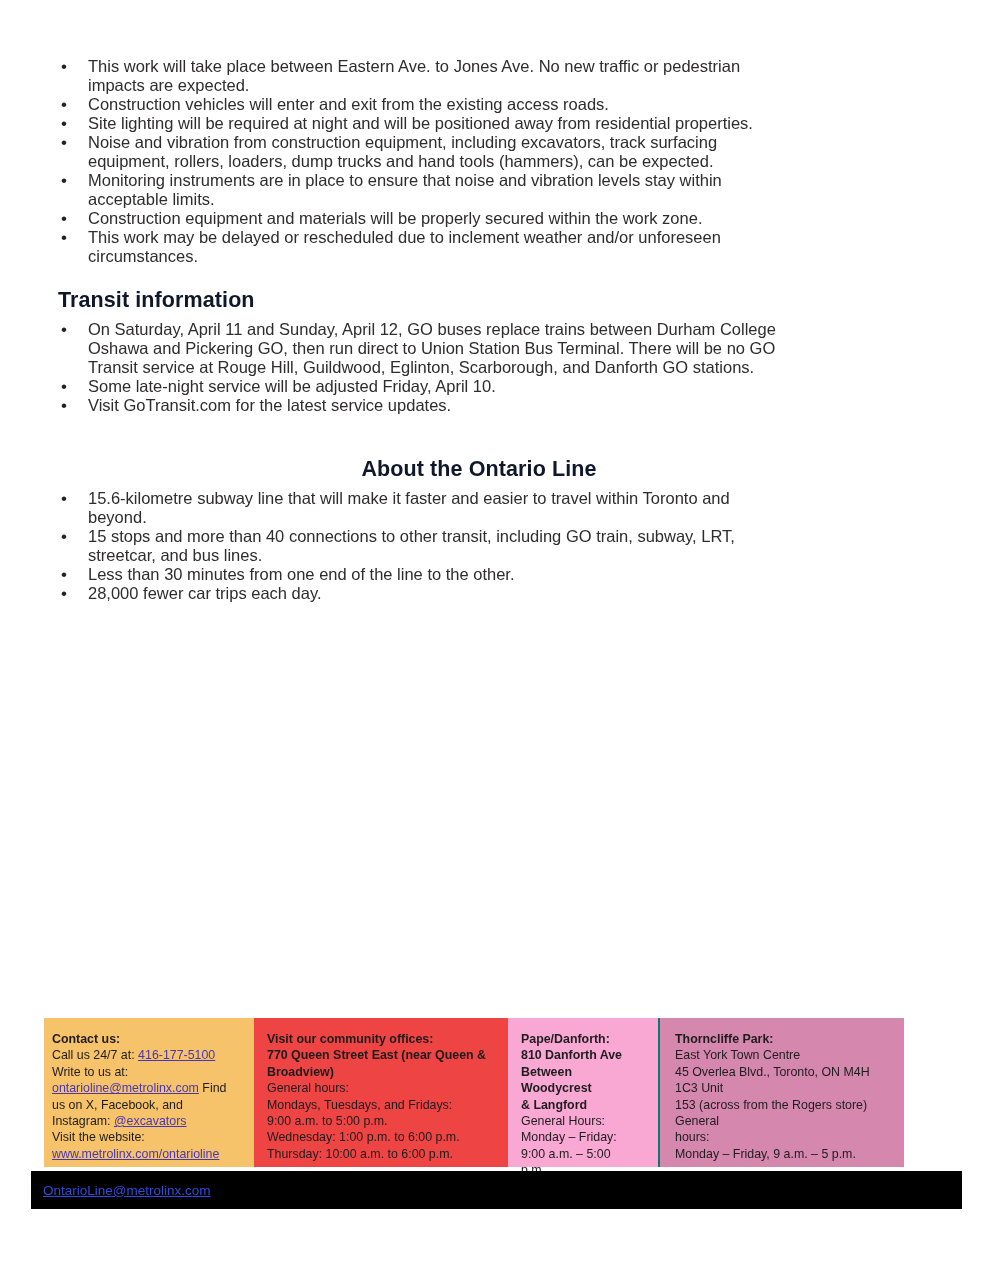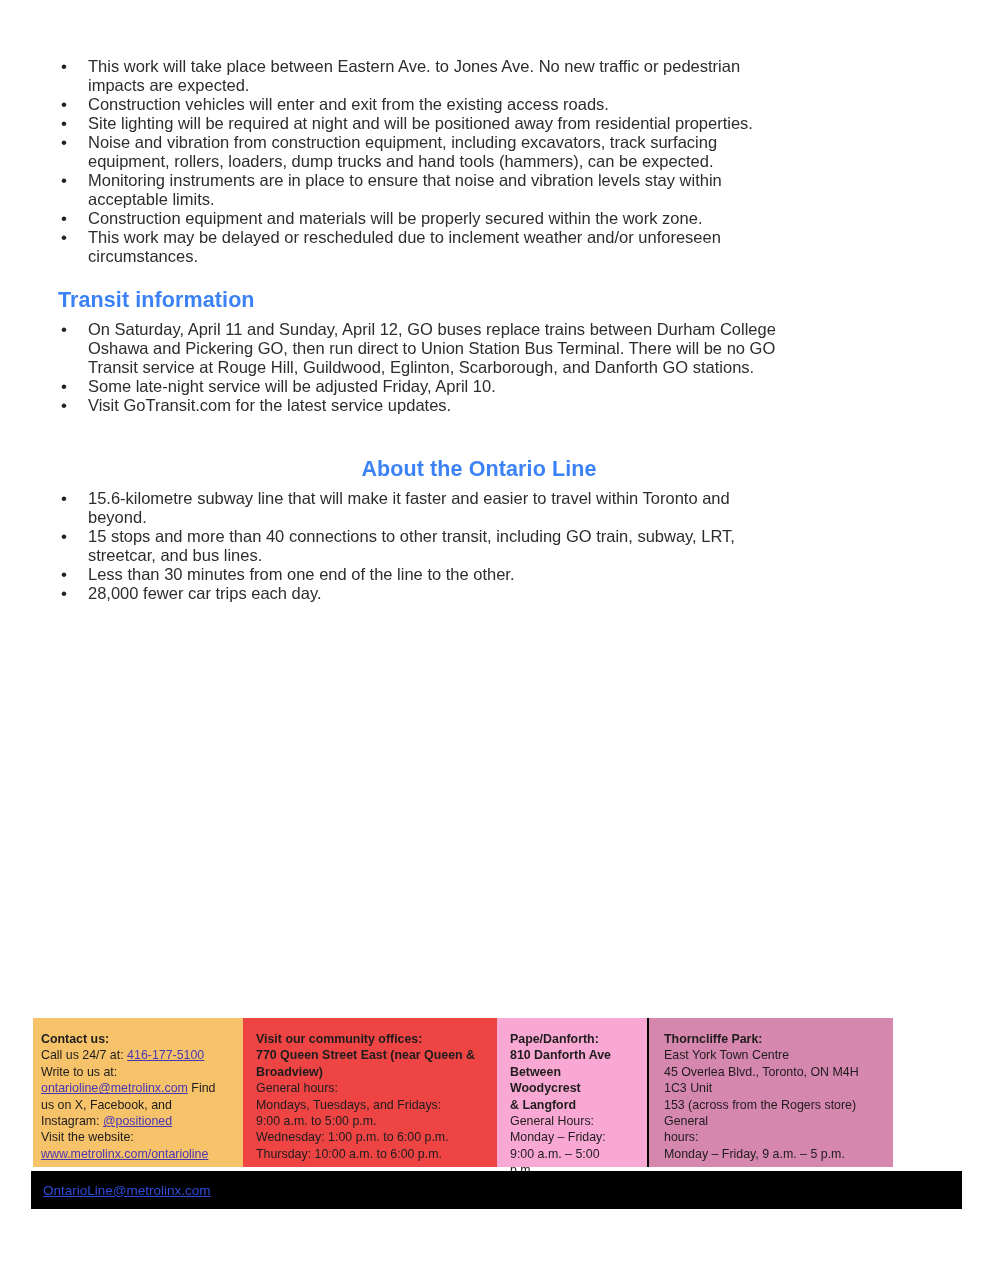--- a/index.html
+++ b/index.html
@@ -37,43 +37,43 @@
     left:3px;
     top:0;
     font-size:17px;
     color:#232122;
   }
   h2.section-heading{
     margin:20px 0 6px 0;
     font-size:21.5px;
     line-height:28px;
     font-weight:bold;
-    color:#3b82f6;
+    color:#0f172a;
     letter-spacing:0.1px;
   }
   h2.about-heading{margin-top:40px;text-align:center;}
   
   .footer-boxes{
     position:absolute;
     top:1018px;
-    left:33px;
+    left:44px;
     width:860px;
     height:149px;
     display:flex;
     font-size:12.4px;
     line-height:16.4px;
     color:#1e1c1d;
   }
   .fbox{box-sizing:border-box;padding-top:13px;}
   .fbox .bold{font-weight:bold;}
   .fbox .fline{white-space:pre-line;}
   .box-contact{flex:0 0 210px;background:#f6c36b;padding-left:8px;padding-right:8px;}
   .box-queen{flex:0 0 254px;background:#ef4444;padding-left:13px;padding-right:14px;}
   .box-pape{flex:0 0 150px;background:#f9a8d4;padding-left:13px;padding-right:20px;}
-  .box-thorncliffe{flex:1 1 auto;background:#d687ae;border-left:2px solid #000000;padding-left:15px;padding-right:24px;}
+  .box-thorncliffe{flex:1 1 auto;background:#d687ae;border-left:2px solid #0f766e;padding-left:15px;padding-right:24px;}
   a.flink{
     color:#4936b2;
     text-decoration:underline;
     cursor:pointer;
   }
   
   .lang-bar{
     position:absolute;
     top:1171px;
     left:31px;
@@ -142,21 +142,21 @@
   </main>
 
   <footer class="footer-boxes">
 
     <div class="fbox box-contact">
       <div class="bold">Contact us:</div>
       <div class="fline"><span>Call us 24/7 at: </span><a class="flink">416-177-5100</a></div>
       <div class="fline">Write to us at:</div>
       <div class="fline"><a class="flink">ontarioline@metrolinx.com</a><span> Find
 us on X, Facebook, and
-Instagram: </span><a class="flink">@positioned</a></div>
+Instagram: </span><a class="flink">@excavators</a></div>
       <div class="fline">Visit the website:</div>
       <div class="fline"><a class="flink">www.metrolinx.com/ontarioline</a></div>
     </div>
 
     <div class="fbox box-queen">
       <div class="bold">Visit our community offices:</div>
       <div class="bold fline">770 Queen Street East (near Queen &amp;
 Broadview)</div>
       <div class="fline">General hours:</div>
       <div class="fline">Mondays, Tuesdays, and Fridays:</div>

